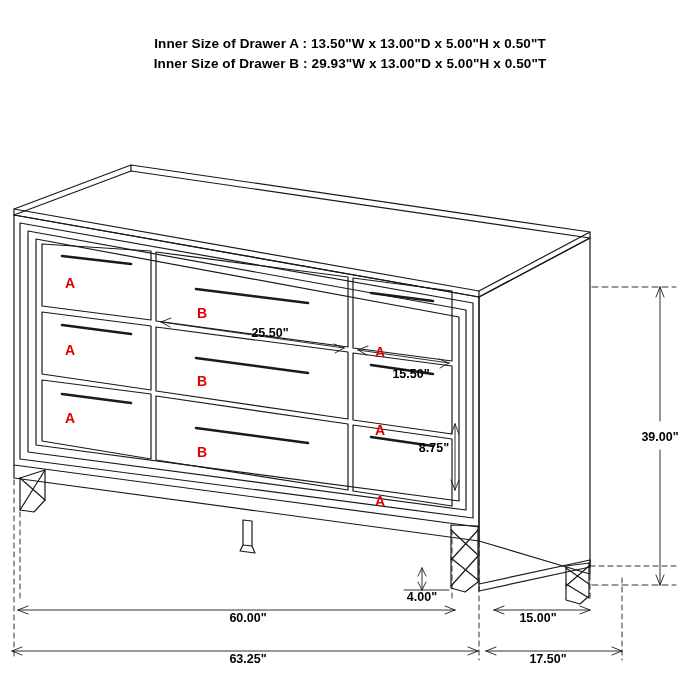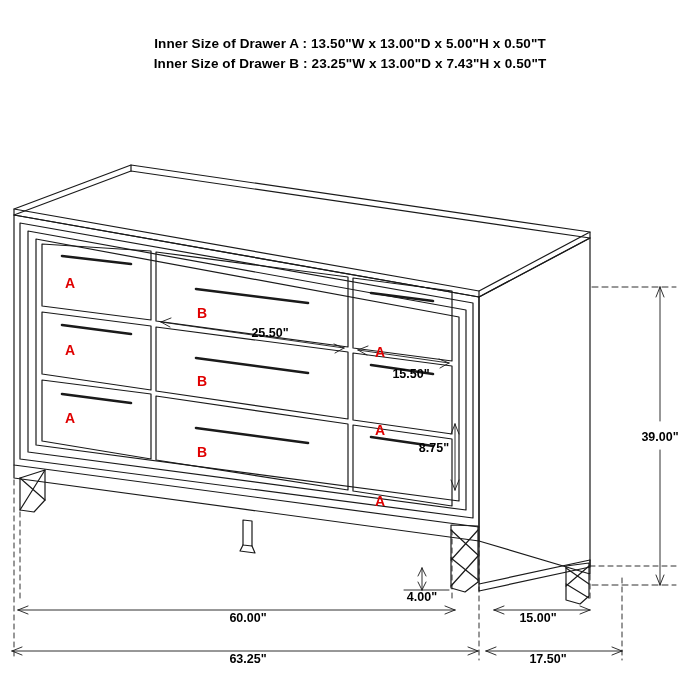--- a/index.html
+++ b/index.html
@@ -52,21 +52,21 @@
     fill: #e00000;
   }
 </style>
 </head>
 <body>
 
 <div id="stage">
 
   <div class="title-block">
     <div class="title-line">Inner Size of Drawer A : 13.50"W x 13.00"D x 5.00"H x 0.50"T</div>
-    <div class="title-line">Inner Size of Drawer B : 23.25"W x 13.00"D x 7.43"H x 0.50"T</div>
+    <div class="title-line">Inner Size of Drawer B : 29.93"W x 13.00"D x 5.00"H x 0.50"T</div>
   </div>
 
   <svg class="diagram" width="700" height="700" viewBox="0 0 700 700">
 
     <g fill="none" stroke="#1a1a1a" stroke-width="1.2" stroke-linejoin="round" stroke-linecap="round">
 
       <g>
         <path d="M14,209 L131,165 L590,232 L479,291 Z"></path>
         <path d="M14,215 L131,171 L590,238 L479,297 Z"></path>
         <path d="M14,209 L14,215 M131,165 L131,171 M590,232 L590,238 M479,291 L479,297"></path>

